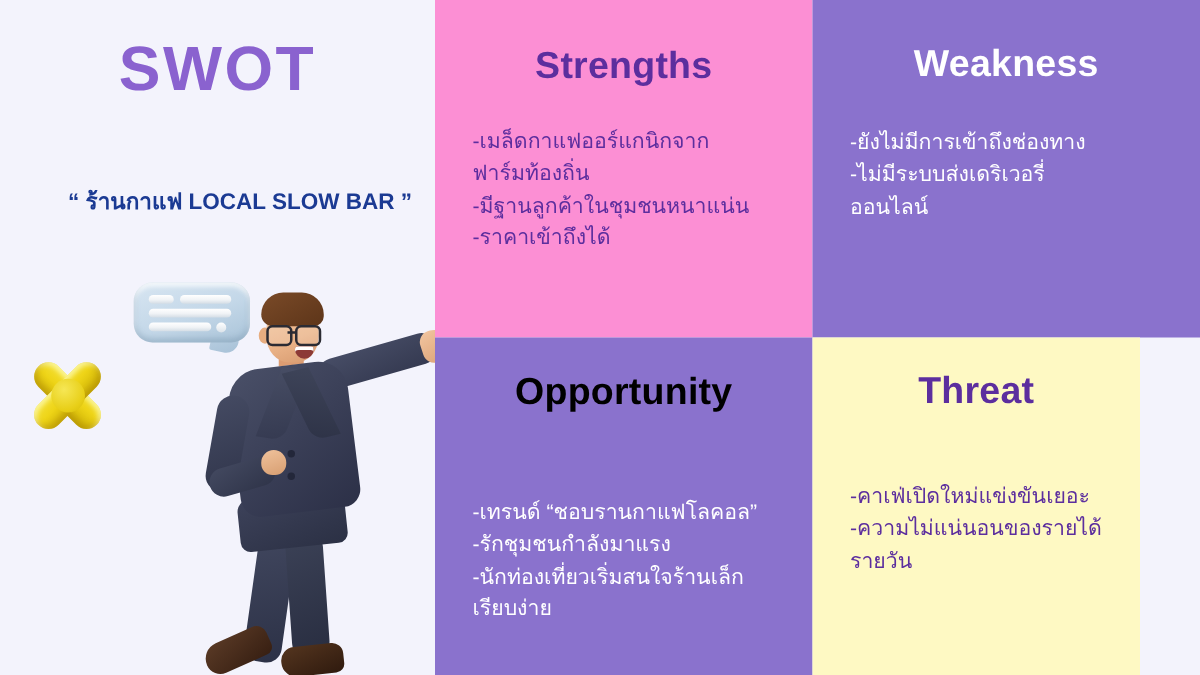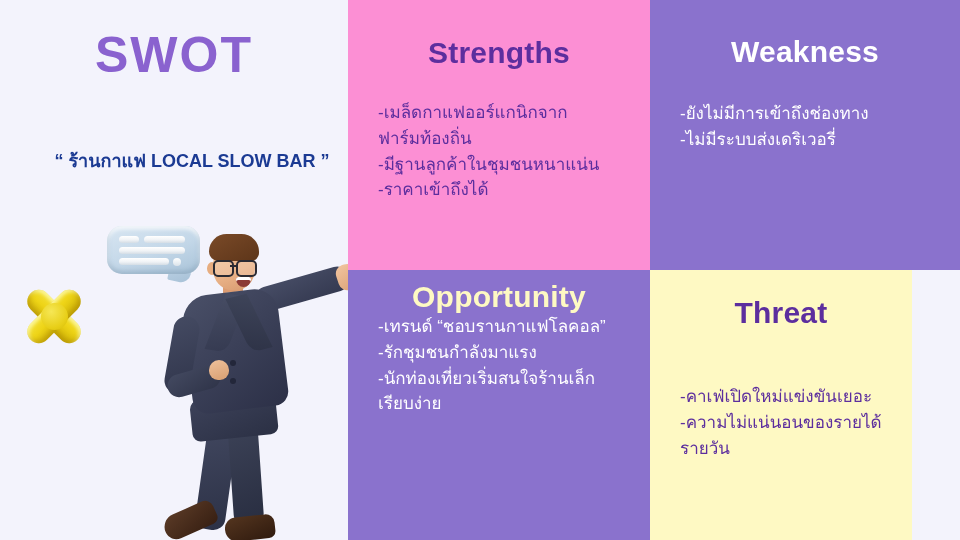--- a/index.html
+++ b/index.html
@@ -277,31 +277,31 @@
   .quad-title {
     text-align: center;
     font-size: 30px;
     font-weight: 700;
     letter-spacing: .2px;
     margin: 0;
     font-family: "Liberation Sans", "DejaVu Sans", sans-serif;
   }
   #quad-strengths .quad-title   { color: #5c2e9e; padding-top: 36px; }
   #quad-weakness .quad-title    { color: #ffffff; padding-top: 35px; }
-  #quad-opportunity .quad-title { color: #fef9c3; padding-top: 10px; }
+  #quad-opportunity .quad-title { color: #000000; padding-top: 27px; }
   #quad-threat .quad-title      { color: #5c2e9e; padding-top: 26px; }
 
   .quad-body {
     font-size: 17px;
     line-height: 1.52;
     font-family: "Liberation Sans", "DejaVu Sans", sans-serif;
   }
   #quad-strengths .quad-body   { color: #5c2e9e; margin-top: 30px; }
   #quad-weakness .quad-body    { color: #ffffff; margin-top: 32px; }
-  #quad-opportunity .quad-body { color: #ffffff; }
+  #quad-opportunity .quad-body { color: #ffffff; margin-top: 66px; }
   #quad-threat .quad-body      { color: #5c2e9e; margin-top: 54px; }
   .quad-body .line { margin: 0; }
 </style>
 </head>
 <body>
 
 <div id="slide">
 
   <div id="left-panel">
 
@@ -365,20 +365,21 @@
       <p class="line">-มีฐานลูกค้าในชุมชนหนาแน่น</p>
       <p class="line">-ราคาเข้าถึงได้</p>
     </div>
   </div>
 
   <div class="quad" id="quad-weakness">
     <div class="quad-title">Weakness</div>
     <div class="quad-body">
       <p class="line">-ยังไม่มีการเข้าถึงช่องทาง</p>
       <p class="line">-ไม่มีระบบส่งเดริเวอรี่</p>
+      <p class="line">ออนไลน์</p>
     </div>
   </div>
 
   <div class="quad" id="quad-opportunity">
     <div class="quad-title">Opportunity</div>
     <div class="quad-body">
       <p class="line">-เทรนด์ “ชอบรานกาแฟโลคอล”</p>
       <p class="line">-รักชุมชนกำลังมาแรง</p>
       <p class="line">-นักท่องเที่ยวเริ่มสนใจร้านเล็ก</p>
       <p class="line">เรียบง่าย</p>

